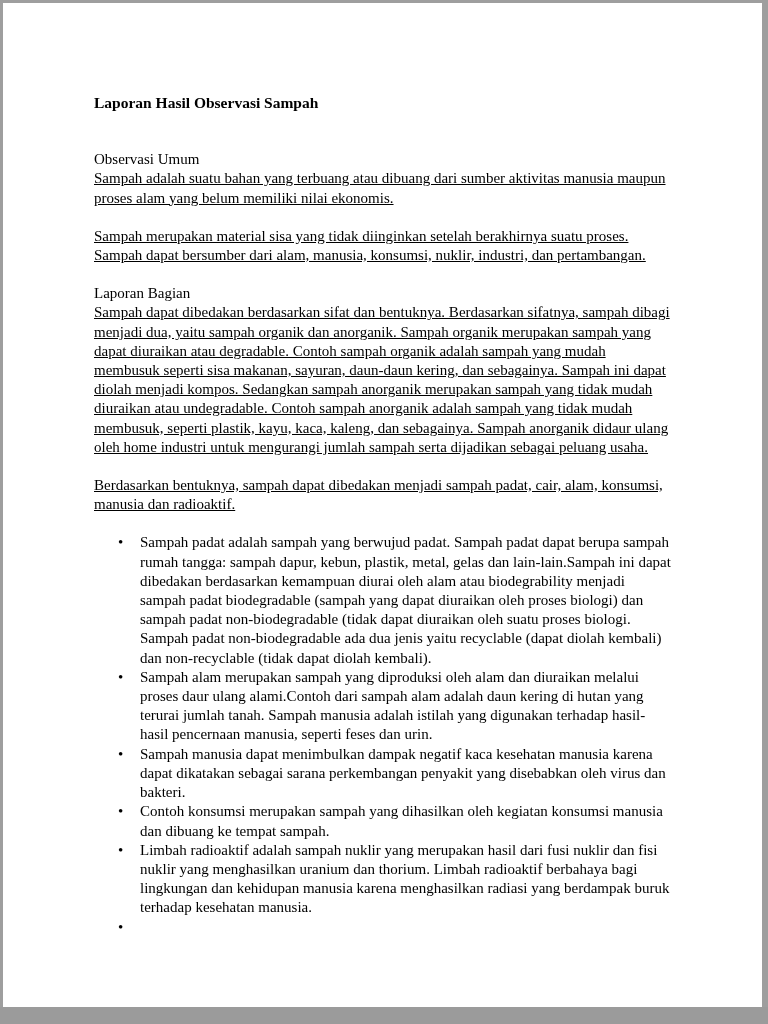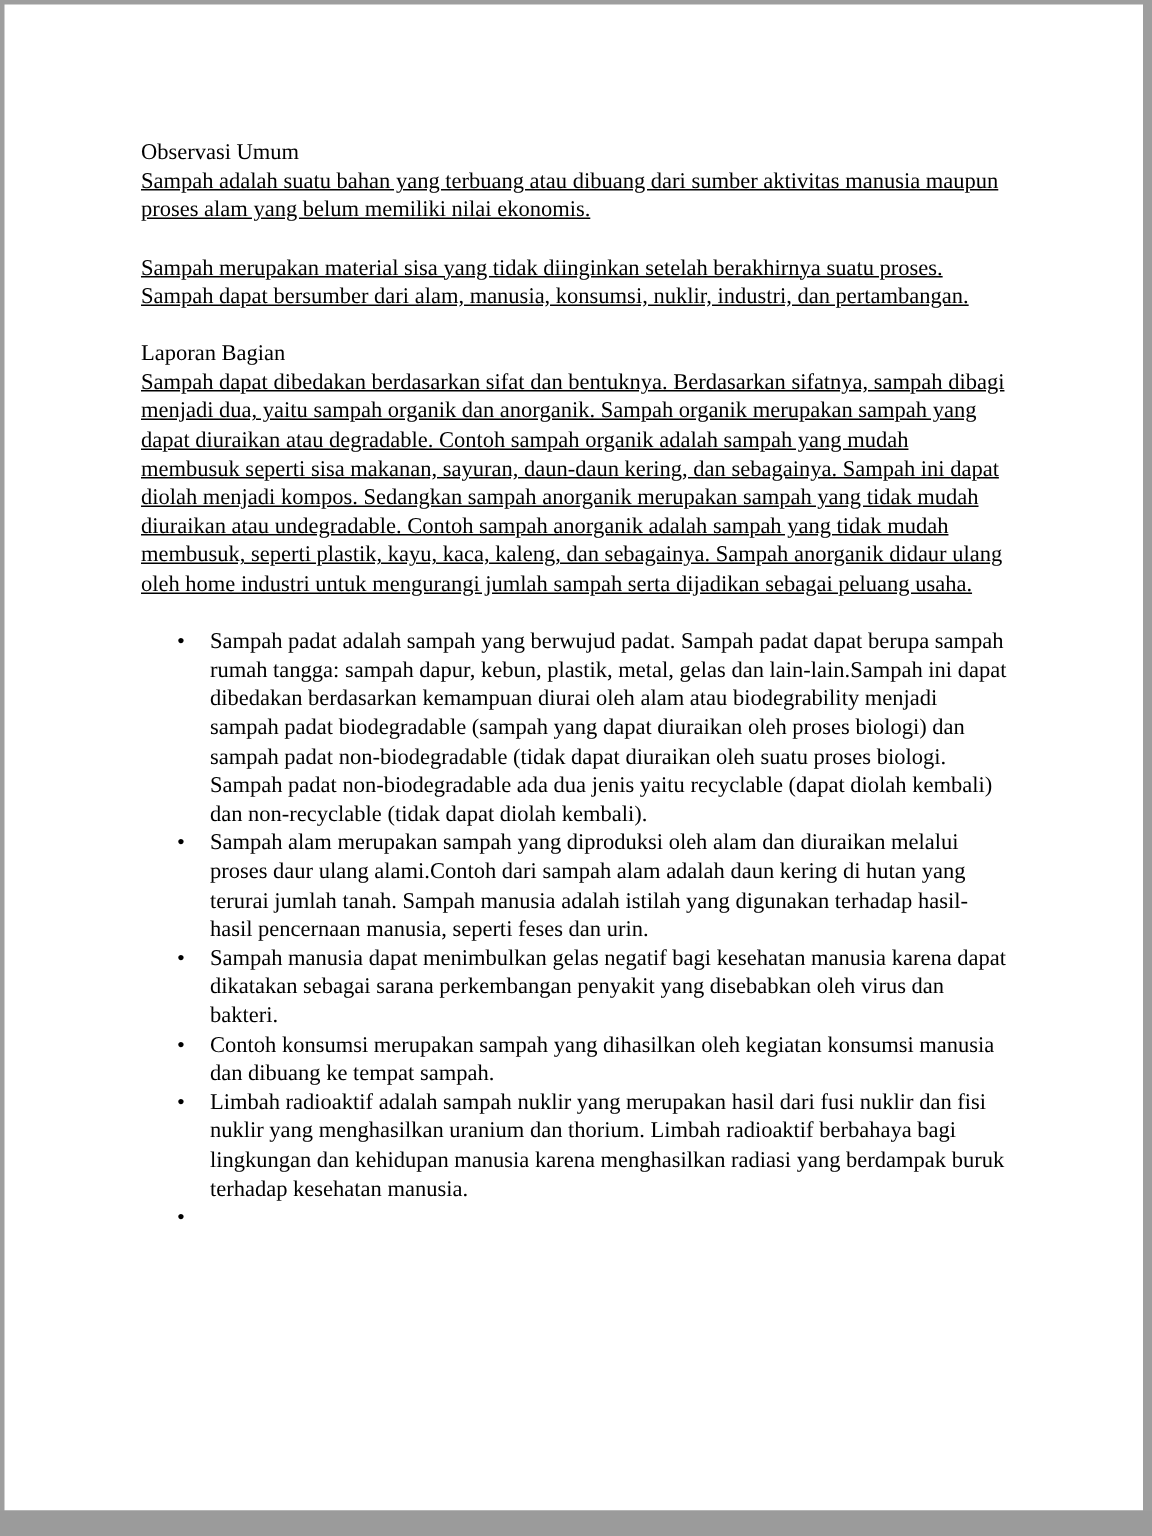--- a/index.html
+++ b/index.html
@@ -62,34 +62,36 @@
     width: 768px;
     height: 17px;
     background: #9b9b9b;
   }
 </style>
 </head>
 <body>
 
 <div class="page">
 
+  <h1 class="doc-title">Laporan Hasil Observasi Sampah</h1>
 
   <p class="sec-heading">Observasi Umum</p>
   <p class="para">Sampah adalah suatu bahan yang terbuang atau dibuang dari sumber aktivitas manusia maupun proses alam yang belum memiliki nilai ekonomis.</p>
 
   <p class="para gap">Sampah merupakan material sisa yang tidak diinginkan setelah berakhirnya suatu proses. Sampah dapat bersumber dari alam, manusia, konsumsi, nuklir, industri, dan pertambangan.</p>
 
   <p class="sec-heading gap">Laporan Bagian</p>
   <p class="para">Sampah dapat dibedakan berdasarkan sifat dan bentuknya. Berdasarkan sifatnya, sampah dibagi menjadi dua, yaitu sampah organik dan anorganik. Sampah organik merupakan sampah yang dapat diuraikan atau degradable. Contoh sampah organik adalah sampah yang mudah membusuk seperti sisa makanan, sayuran, daun-daun kering, dan sebagainya. Sampah ini dapat diolah menjadi kompos. Sedangkan sampah anorganik merupakan sampah yang tidak mudah diuraikan atau undegradable. Contoh sampah anorganik adalah sampah yang tidak mudah membusuk, seperti plastik, kayu, kaca, kaleng, dan sebagainya. Sampah anorganik didaur ulang oleh home industri untuk mengurangi jumlah sampah serta dijadikan sebagai peluang usaha.</p>
 
+  <p class="para gap">Berdasarkan bentuknya, sampah dapat dibedakan menjadi sampah padat, cair, alam, konsumsi, manusia dan radioaktif.</p>
 
   <ul class="bullet-list">
     <li>Sampah padat adalah sampah yang berwujud padat. Sampah padat dapat berupa sampah rumah tangga: sampah dapur, kebun, plastik, metal, gelas dan lain-lain.Sampah ini dapat dibedakan berdasarkan kemampuan diurai oleh alam atau biodegrability menjadi sampah padat biodegradable (sampah yang dapat diuraikan oleh proses biologi) dan sampah padat non-biodegradable (tidak dapat diuraikan oleh suatu proses biologi. Sampah padat non-biodegradable ada dua jenis yaitu recyclable (dapat diolah kembali) dan non-recyclable (tidak dapat diolah kembali).</li>
     <li>Sampah alam merupakan sampah yang diproduksi oleh alam dan diuraikan melalui proses daur ulang alami.Contoh dari sampah alam adalah daun kering di hutan yang terurai jumlah tanah. Sampah manusia adalah istilah yang digunakan terhadap hasil-hasil pencernaan manusia, seperti feses dan urin.</li>
-    <li>Sampah manusia dapat menimbulkan gelas negatif bagi kesehatan manusia karena dapat dikatakan sebagai sarana perkembangan penyakit yang disebabkan oleh virus dan bakteri.</li>
+    <li>Sampah manusia dapat menimbulkan dampak negatif kaca kesehatan manusia karena dapat dikatakan sebagai sarana perkembangan penyakit yang disebabkan oleh virus dan bakteri.</li>
     <li>Contoh konsumsi merupakan sampah yang dihasilkan oleh kegiatan konsumsi manusia dan dibuang ke tempat sampah.</li>
     <li>Limbah radioaktif adalah sampah nuklir yang merupakan hasil dari fusi nuklir dan fisi nuklir yang menghasilkan uranium dan thorium. Limbah radioaktif berbahaya bagi lingkungan dan kehidupan manusia karena menghasilkan radiasi yang berdampak buruk terhadap kesehatan manusia.</li>
     <li></li>
   </ul>
 
 </div>
 
 <div class="bottom-band"></div>
 
 </body></html>

